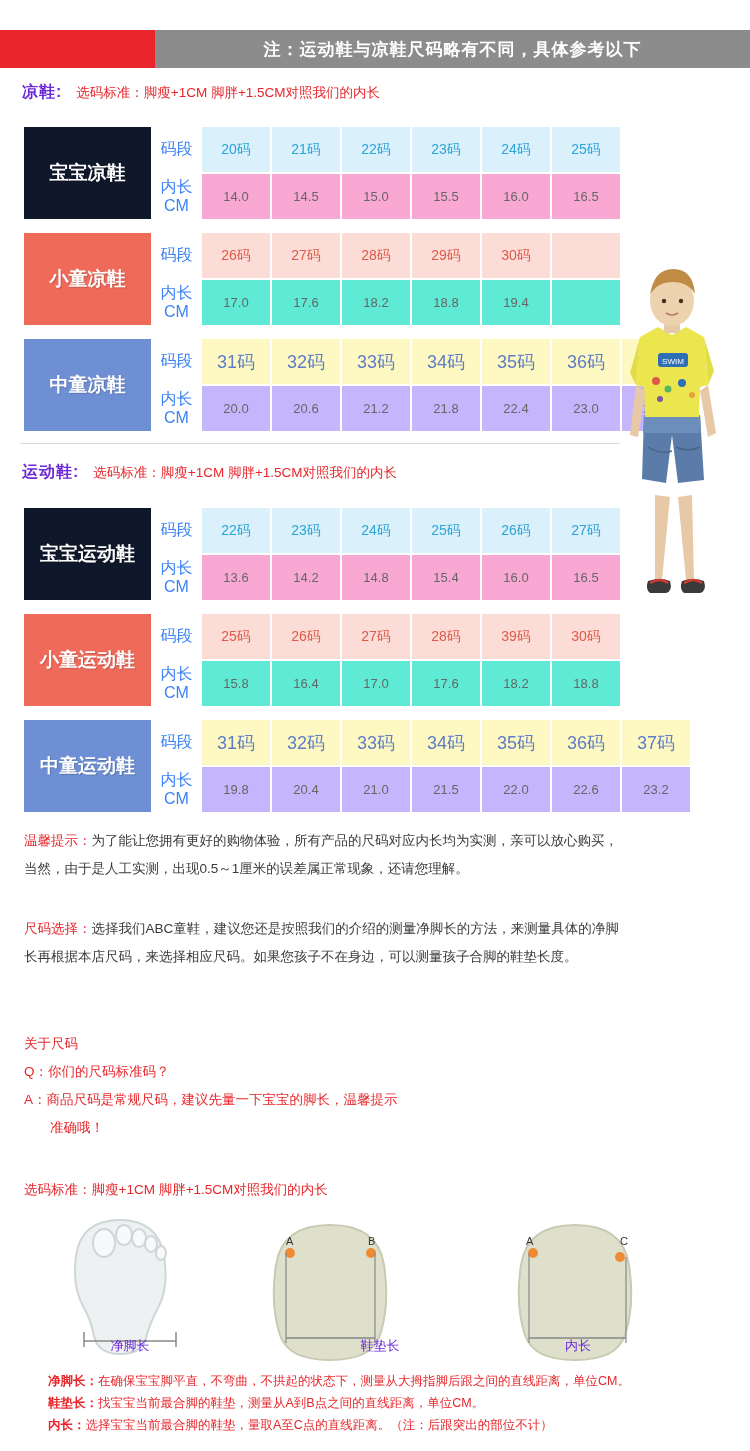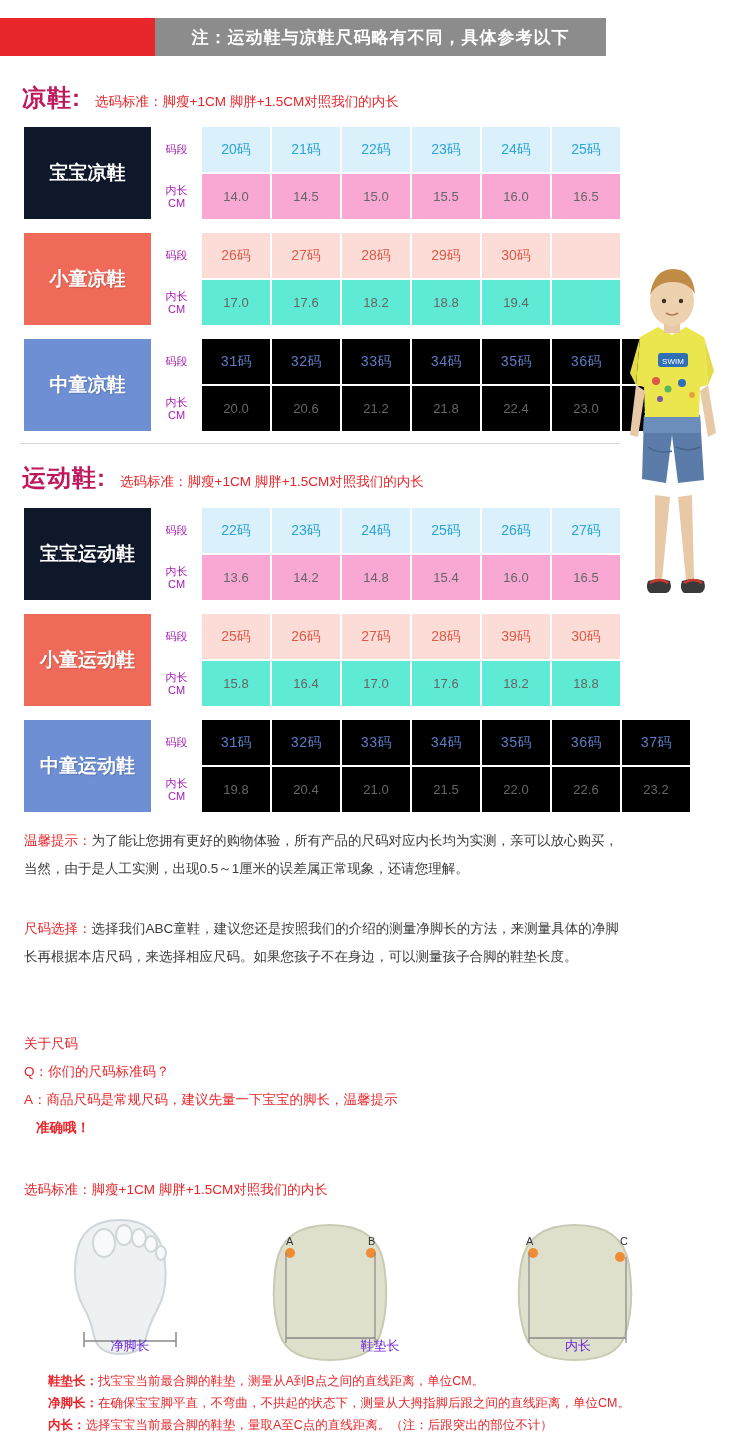--- a/index.html
+++ b/index.html
@@ -8,69 +8,69 @@
     background:#ffffff;
     font-family:"Liberation Sans","DejaVu Sans",sans-serif;
     color:#333;
     position:relative;
     overflow:hidden;
   }
   .page{position:relative;width:750px;height:1451px;}
 
   
   .banner{
-    position:absolute;left:0;top:18px;width:606px;height:38px;
+    position:absolute;left:0;top:30px;width:750px;height:38px;
     display:flex;align-items:stretch;
   }
   .banner .red{width:155px;background:#e8262b;}
   .banner .gray{
     flex:1;background:#8c8c8c;color:#fff;
     display:flex;align-items:center;justify-content:center;
     font-size:17px;font-weight:bold;letter-spacing:1px;
   }
 
   
   .sec-head{position:absolute;display:flex;align-items:baseline;}
   .sec-title{
-    font-size:24px;font-weight:bold;color:#be185d;
+    font-size:16px;font-weight:bold;color:#6d28d9;
     -webkit-text-stroke:0px;
     text-shadow:1px 1px 0 #ffffff;
     letter-spacing:1px;
   }
   .sec-sub{font-size:13.5px;color:#e8262b;margin-left:14px;}
 
   
   .tbl{position:absolute;border-collapse:collapse;}
   .tbl td{
     font-size:13px;color:#666;text-align:center;
     border:2px solid #ffffff;
     height:43px;
     font-family:"Liberation Sans","DejaVu Sans",sans-serif;
   }
   .tbl td.cat{
     width:125px;color:#fff;font-size:19px;font-weight:bold;
     text-shadow:1px 1px 1px rgba(0,0,0,.18);
   }
-  .tbl td.lbl{width:45px;font-size:11px;line-height:1.15;color:#a21caf;}
+  .tbl td.lbl{width:45px;font-size:16px;line-height:1.15;color:#3b82f6;}
   .tbl td.val{width:66px;}
 
   
   .t-blue td.cat{background:#0f172a;}
   .t-blue td.hdr{background:#daf0fb;color:#2ba4d8;font-size:14px;}
   .t-blue td.row2{background:#f9a8d4;}
   .t-blue td.lbl{background:#ffffff;}
   
   .t-red td.cat{background:#f06a5a;}
   .t-red td.hdr{background:#fbdcd7;color:#e05a48;font-size:14px;}
   .t-red td.row2{background:#5eead4;}
   .t-red td.lbl{background:#ffffff;}
   
   .t-ind td.cat{background:#6e8fd4;}
-  .t-ind td.hdr{background:#000000;color:#5d7dc6;font-size:14px;font-family:Liberation Mono, monospace;}
-  .t-ind td.row2{background:#000000;}
+  .t-ind td.hdr{background:#fef9c3;color:#5d7dc6;font-size:18px;}
+  .t-ind td.row2{background:#c4b5fd;}
   .t-ind td.lbl{background:#ffffff;}
 
   .divider{position:absolute;left:20px;width:600px;height:1px;background:#d8d8d8;}
 
   
   .boy{position:absolute;left:600px;top:265px;width:145px;height:390px;}
 
   
   .para{position:absolute;font-size:13.5px;line-height:28px;color:#3b3b3b;width:700px;}
   .para .em{color:#e8262b;}
@@ -298,21 +298,21 @@
 
   <div class="para" style="left:24px;top:915px;">
     <span class="em">尺码选择：</span><span>选择我们ABC童鞋，建议您还是按照我们的介绍的测量净脚长的方法，来测量具体的净脚</span><br>
     <span>长再根据本店尺码，来选择相应尺码。如果您孩子不在身边，可以测量孩子合脚的鞋垫长度。</span>
   </div>
 
   <div class="para redtext" style="left:24px;top:1030px;">
     <span>关于尺码</span><br>
     <span>Q：你们的尺码标准码？</span><br>
     <span>A：商品尺码是常规尺码，建议先量一下宝宝的脚长，温馨提示</span><br>
-    <span style="margin-left:12px;display:inline-block;font-weight:bold;">准确哦！</span>
+    <span style="margin-left:26px;display:inline-block;">准确哦！</span>
   </div>
 
   <div class="para redtext" style="left:24px;top:1176px;">
     <span>选码标准：脚瘦+1CM 脚胖+1.5CM对照我们的内长</span>
   </div>
 
   <svg class="feet" viewBox="0 0 750 170">
 
     <g>
       <path d="M120 25 q38 0 44 36 q5 32 -6 52 q-9 17 -12 30 q-4 16 -26 16 q-22 0 -26 -18 q-3 -16 -11 -30 q-11 -20 -7 -50 q5 -36 44 -36 Z" fill="#eef1f2" stroke="#cfd6d9" stroke-width="2"></path>
@@ -347,18 +347,18 @@
       <line x1="626" y1="62" x2="626" y2="148" stroke="#888" stroke-width="1.2"></line>
       <line x1="529" y1="143" x2="626" y2="143" stroke="#888" stroke-width="1.5"></line>
     </g>
   </svg>
 
   <div style="position:absolute;left:80px;top:1337px;width:100px;" class="cap">净脚长</div>
   <div style="position:absolute;left:330px;top:1337px;width:100px;" class="cap">鞋垫长</div>
   <div style="position:absolute;left:528px;top:1337px;width:100px;" class="cap">内长</div>
 
   <div class="notes">
+    <div><b>净脚长：</b><span>在确保宝宝脚平直，不弯曲，不拱起的状态下，测量从大拇指脚后跟之间的直线距离，单位CM。</span></div>
     <div><b>鞋垫长：</b><span>找宝宝当前最合脚的鞋垫，测量从A到B点之间的直线距离，单位CM。</span></div>
-    <div><b>净脚长：</b><span>在确保宝宝脚平直，不弯曲，不拱起的状态下，测量从大拇指脚后跟之间的直线距离，单位CM。</span></div>
     <div><b>内长：</b><span>选择宝宝当前最合脚的鞋垫，量取A至C点的直线距离。（注：后跟突出的部位不计）</span></div>
   </div>
 
 </div>
 
 </body></html>

